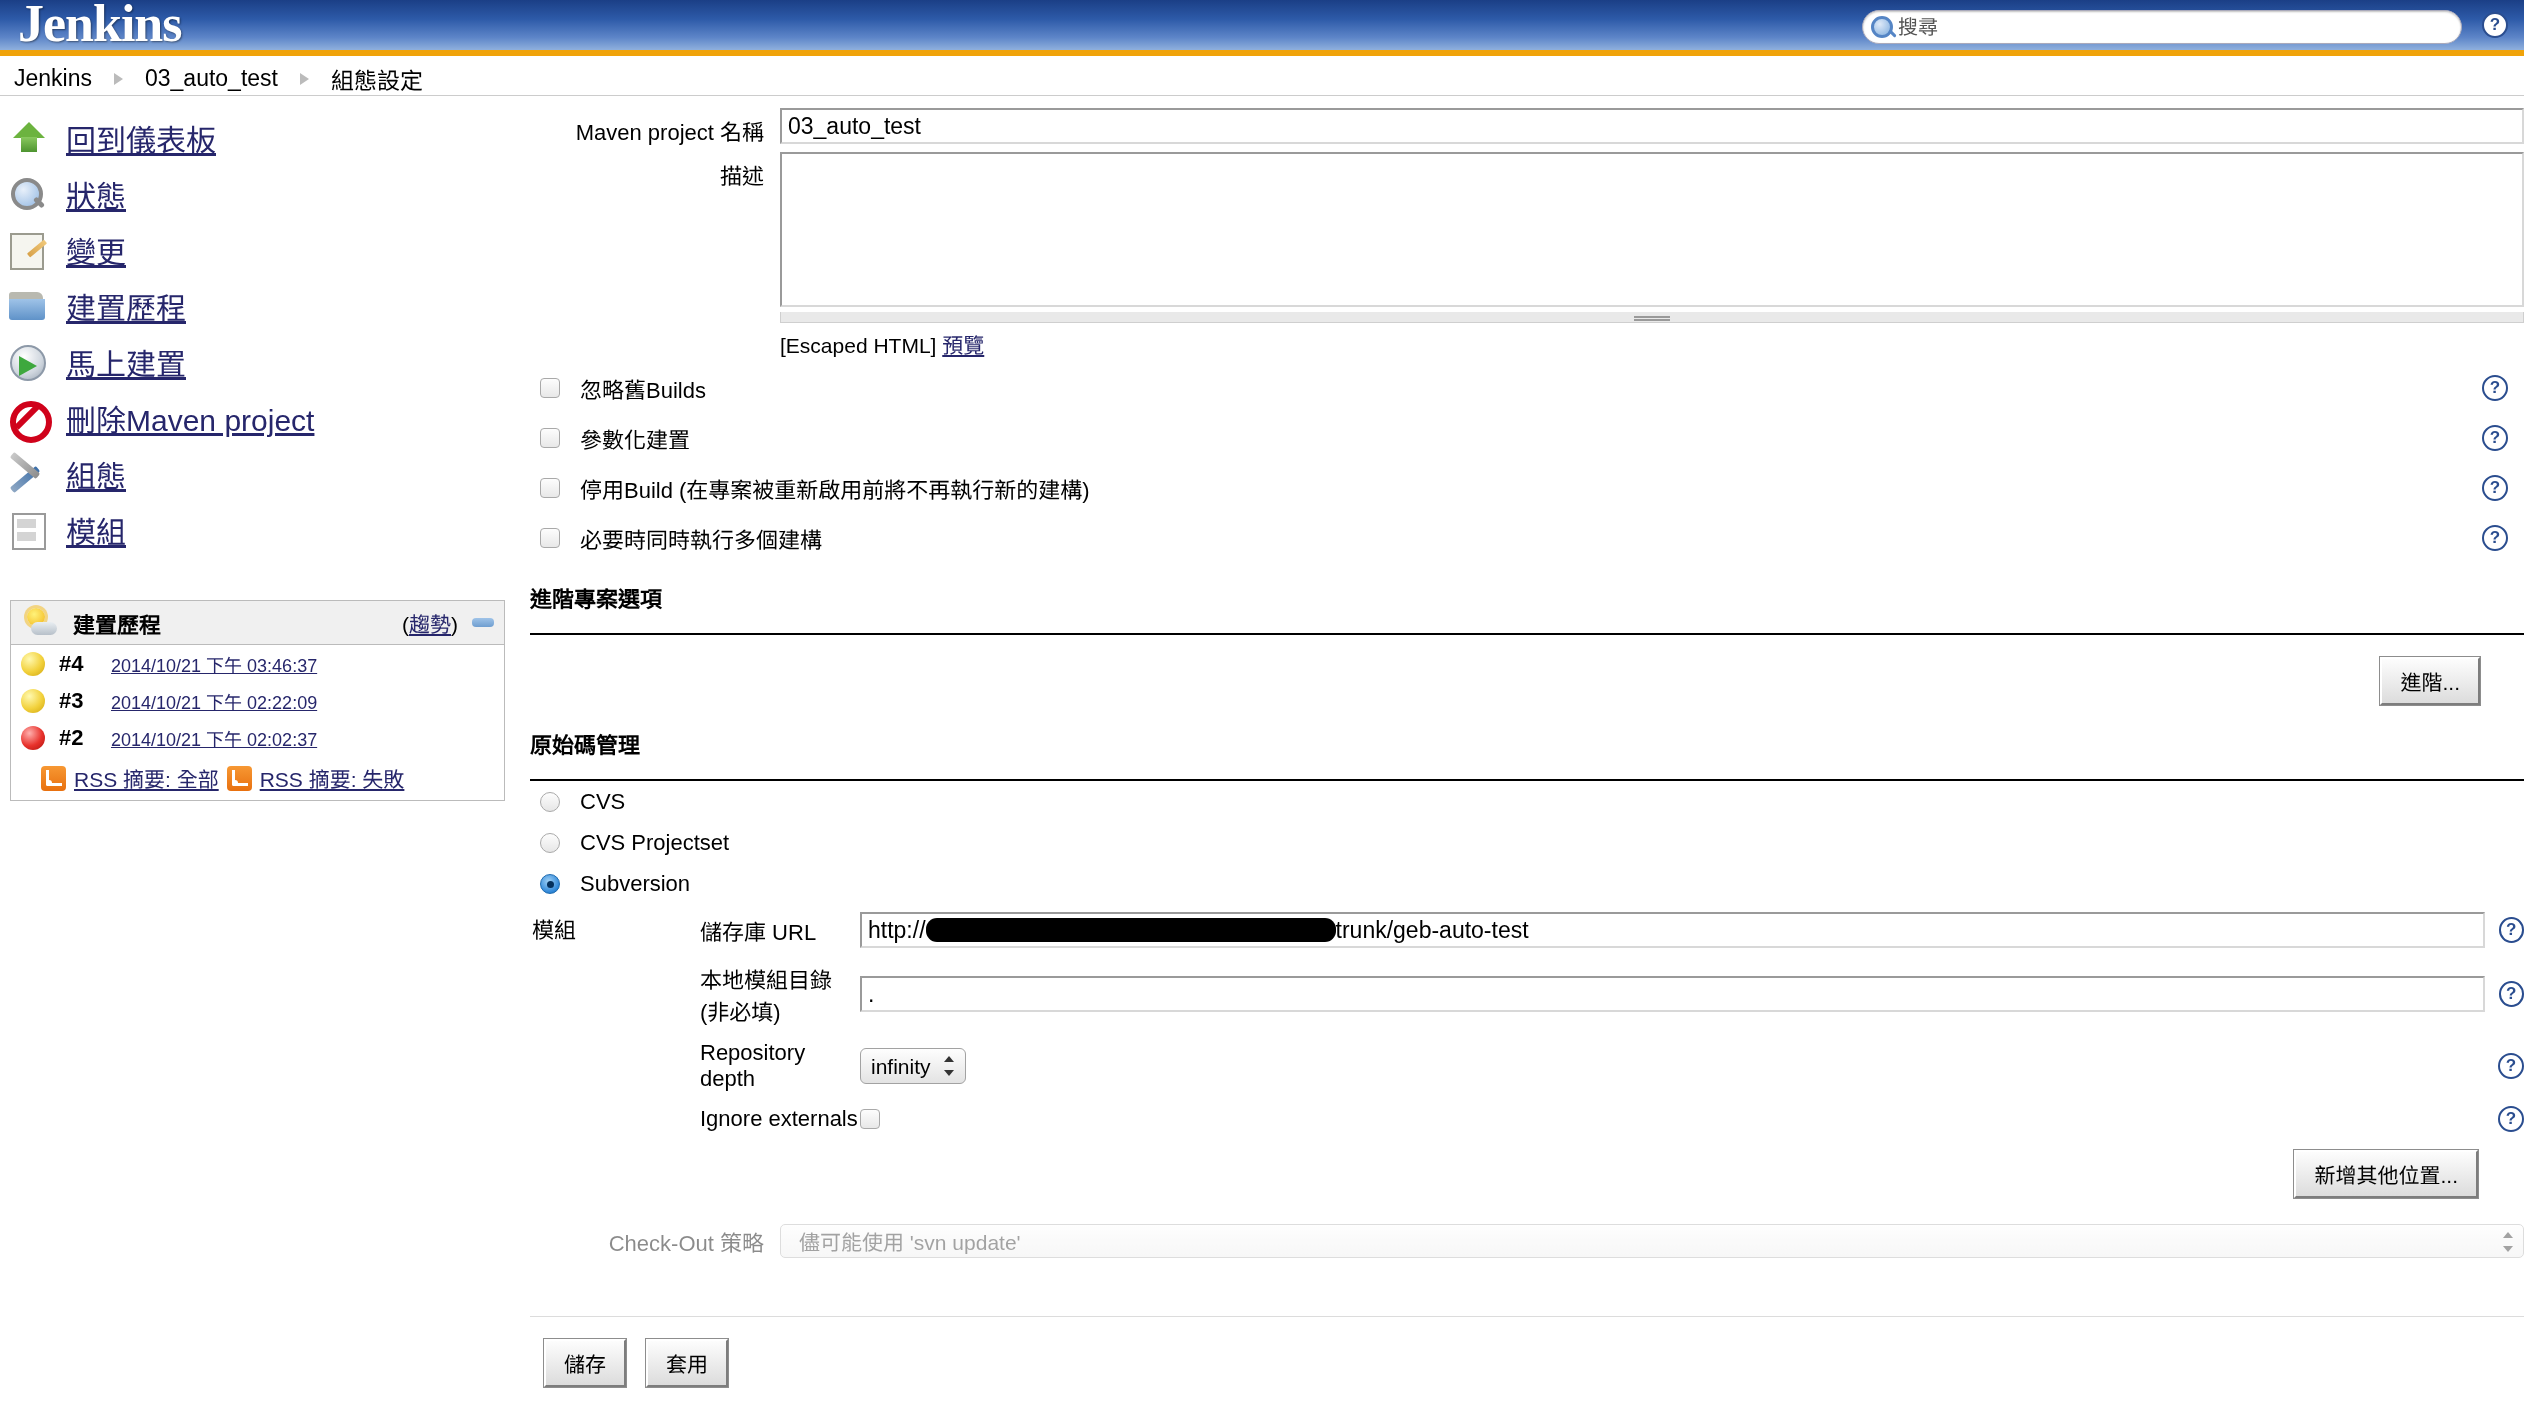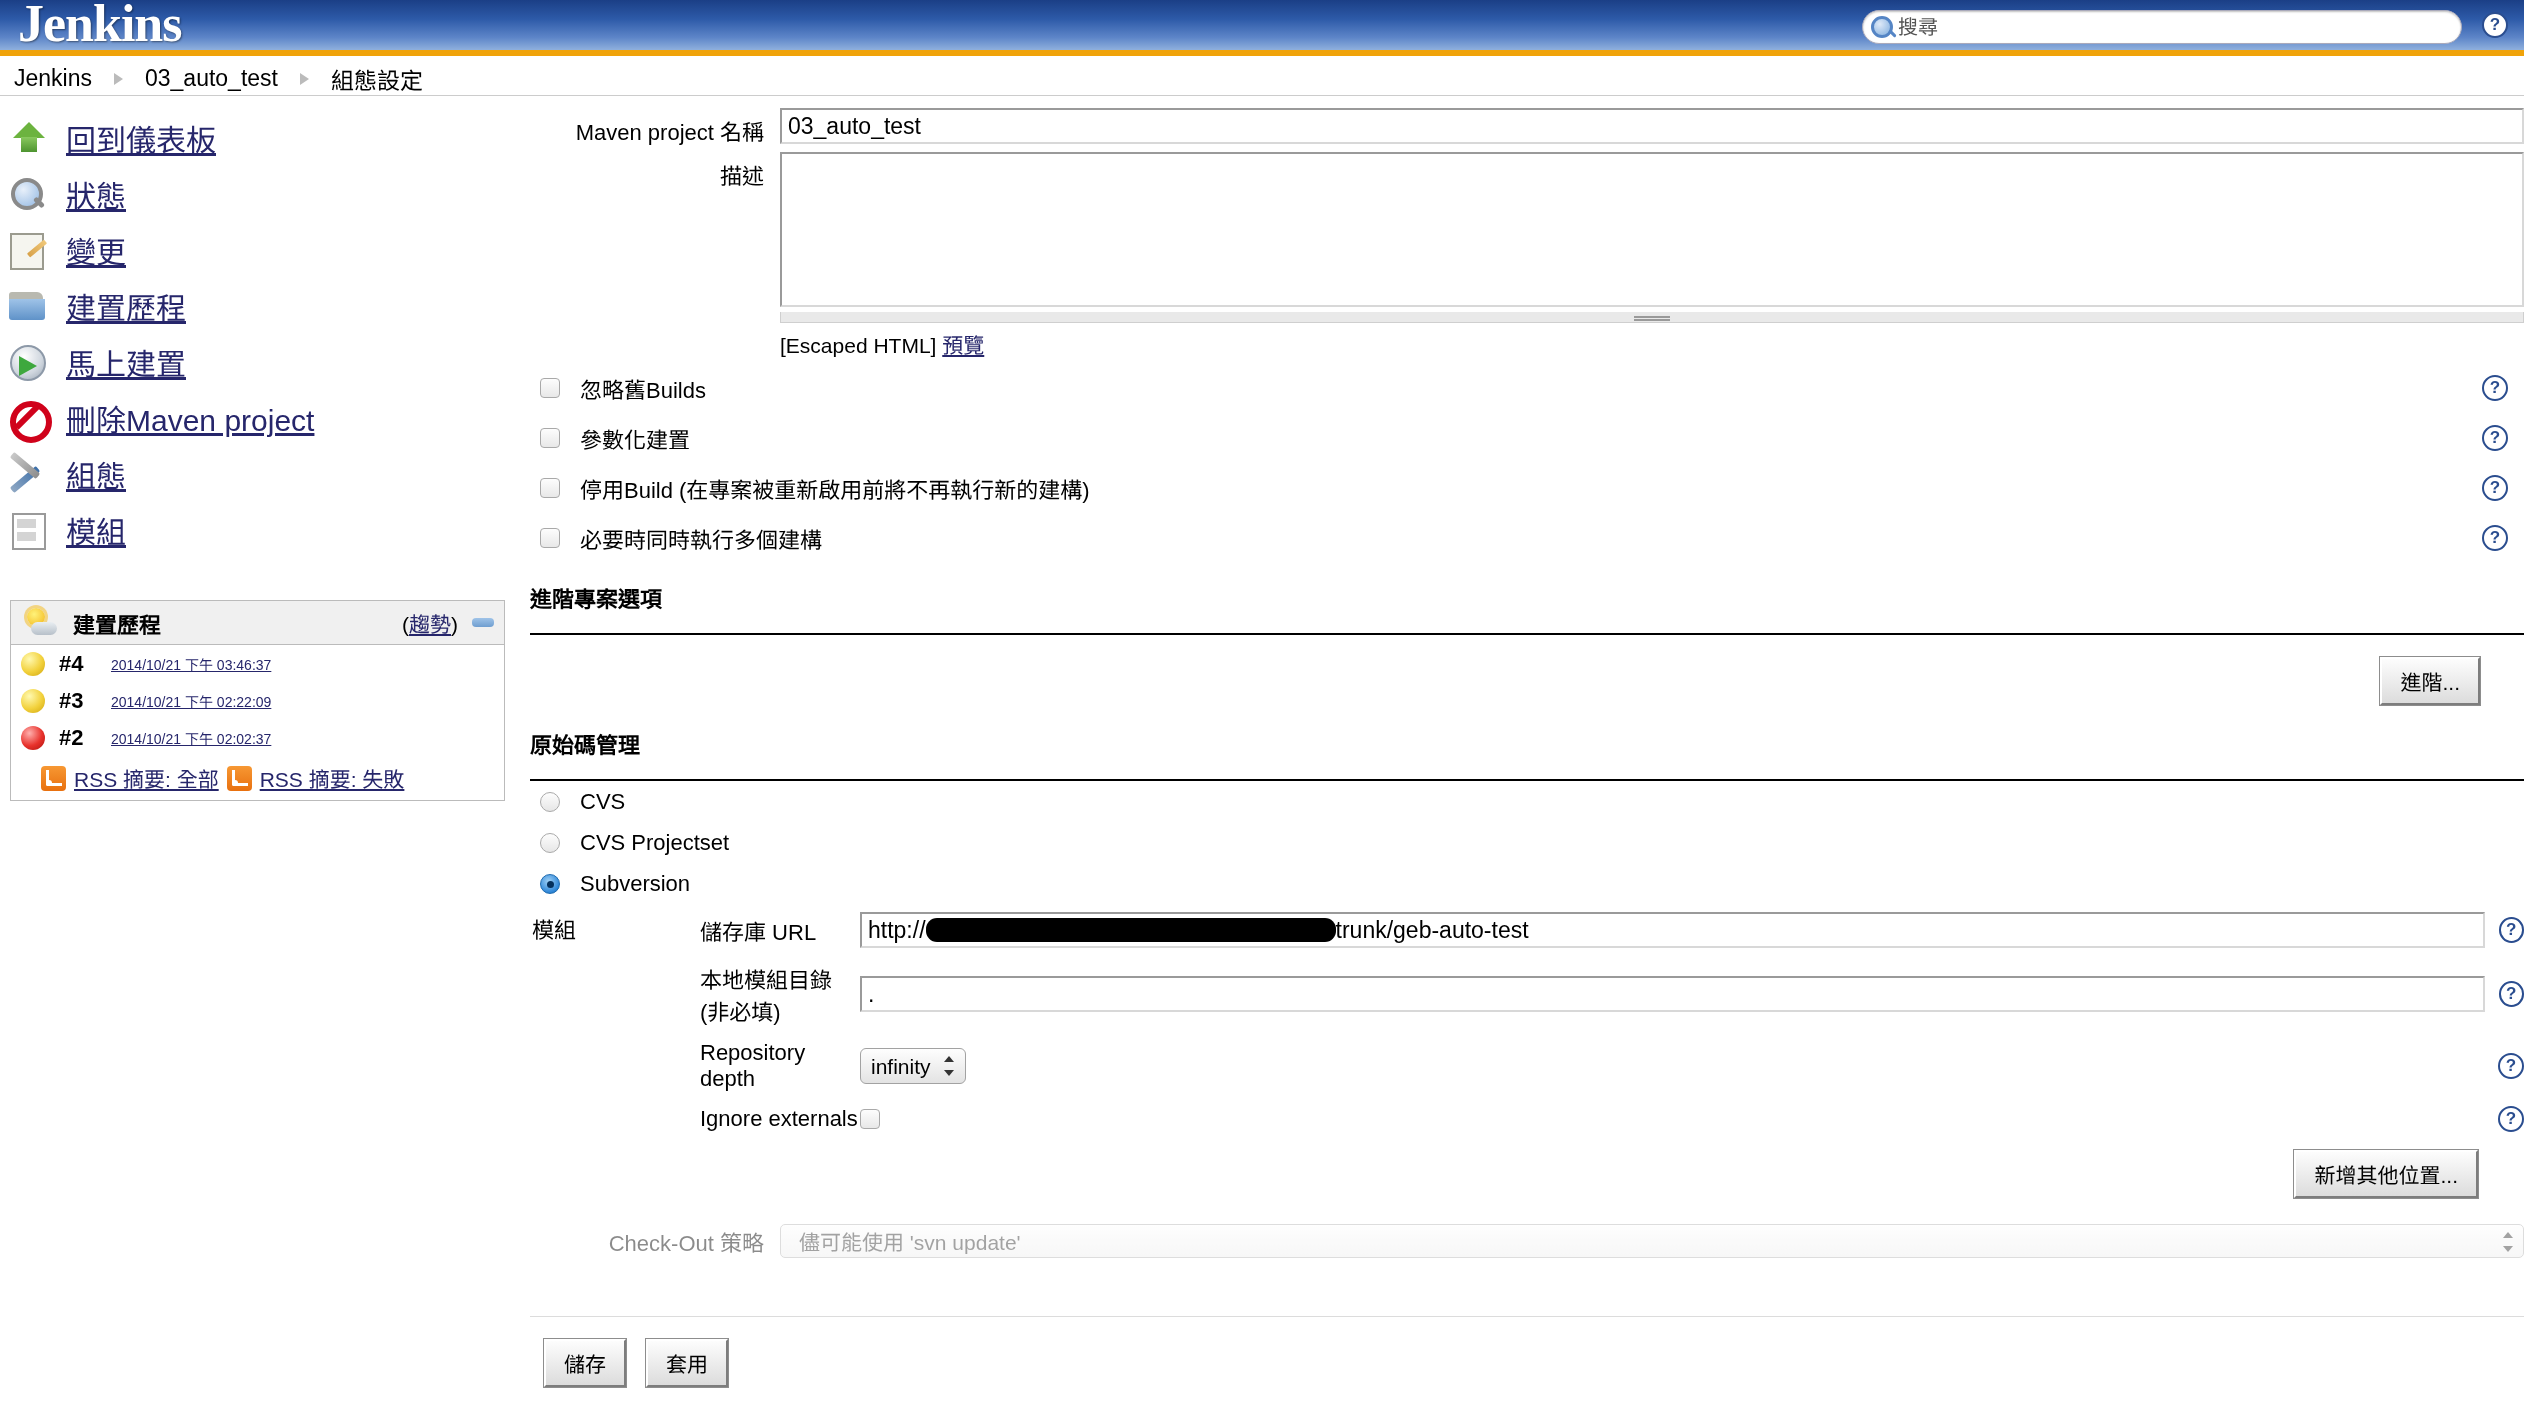--- a/index.html
+++ b/index.html
@@ -168,21 +168,21 @@
   #bh-trend a { color:#26266b; text-decoration:underline; cursor:pointer; }
   #bh-collapse {
     width:22px;height:9px;border-radius:4px;
     background:linear-gradient(to bottom,#9fc3e8,#6f9ed0); cursor:pointer;
   }
   .bh-row { display:flex; align-items:center; height:37px; padding-left:10px; }
   .ball { width:24px;height:24px;border-radius:50%; flex:0 0 auto; margin-right:14px; }
   .ball.yellow { background:radial-gradient(circle at 35% 30%,#fff9b0 0%,#f2d13c 55%,#cfa40d 100%); }
   .ball.red    { background:radial-gradient(circle at 35% 30%,#ffb0ae 0%,#e8322c 55%,#ad100c 100%); }
   .bh-num { font-weight:bold; font-size:22px; width:52px; }
-  .bh-row a { color:#26266b; font-size:14px; text-decoration:underline; cursor:pointer; }
+  .bh-row a { color:#26266b; font-size:18px; text-decoration:underline; cursor:pointer; }
   #bh-rss { display:flex; align-items:center; height:44px; padding-left:30px; gap:8px; }
   #bh-rss a { color:#26266b; font-size:21px; text-decoration:underline; cursor:pointer; }
   .rss-ic {
     width:25px;height:25px;border-radius:4px; flex:0 0 auto;
     background:linear-gradient(to bottom,#f79833,#e8700f); position:relative;
   }
   .rss-ic::before{
     content:""; position:absolute; left:5px; bottom:5px; width:6px;height:6px;
     border-radius:50%; background:#fff;
   }

